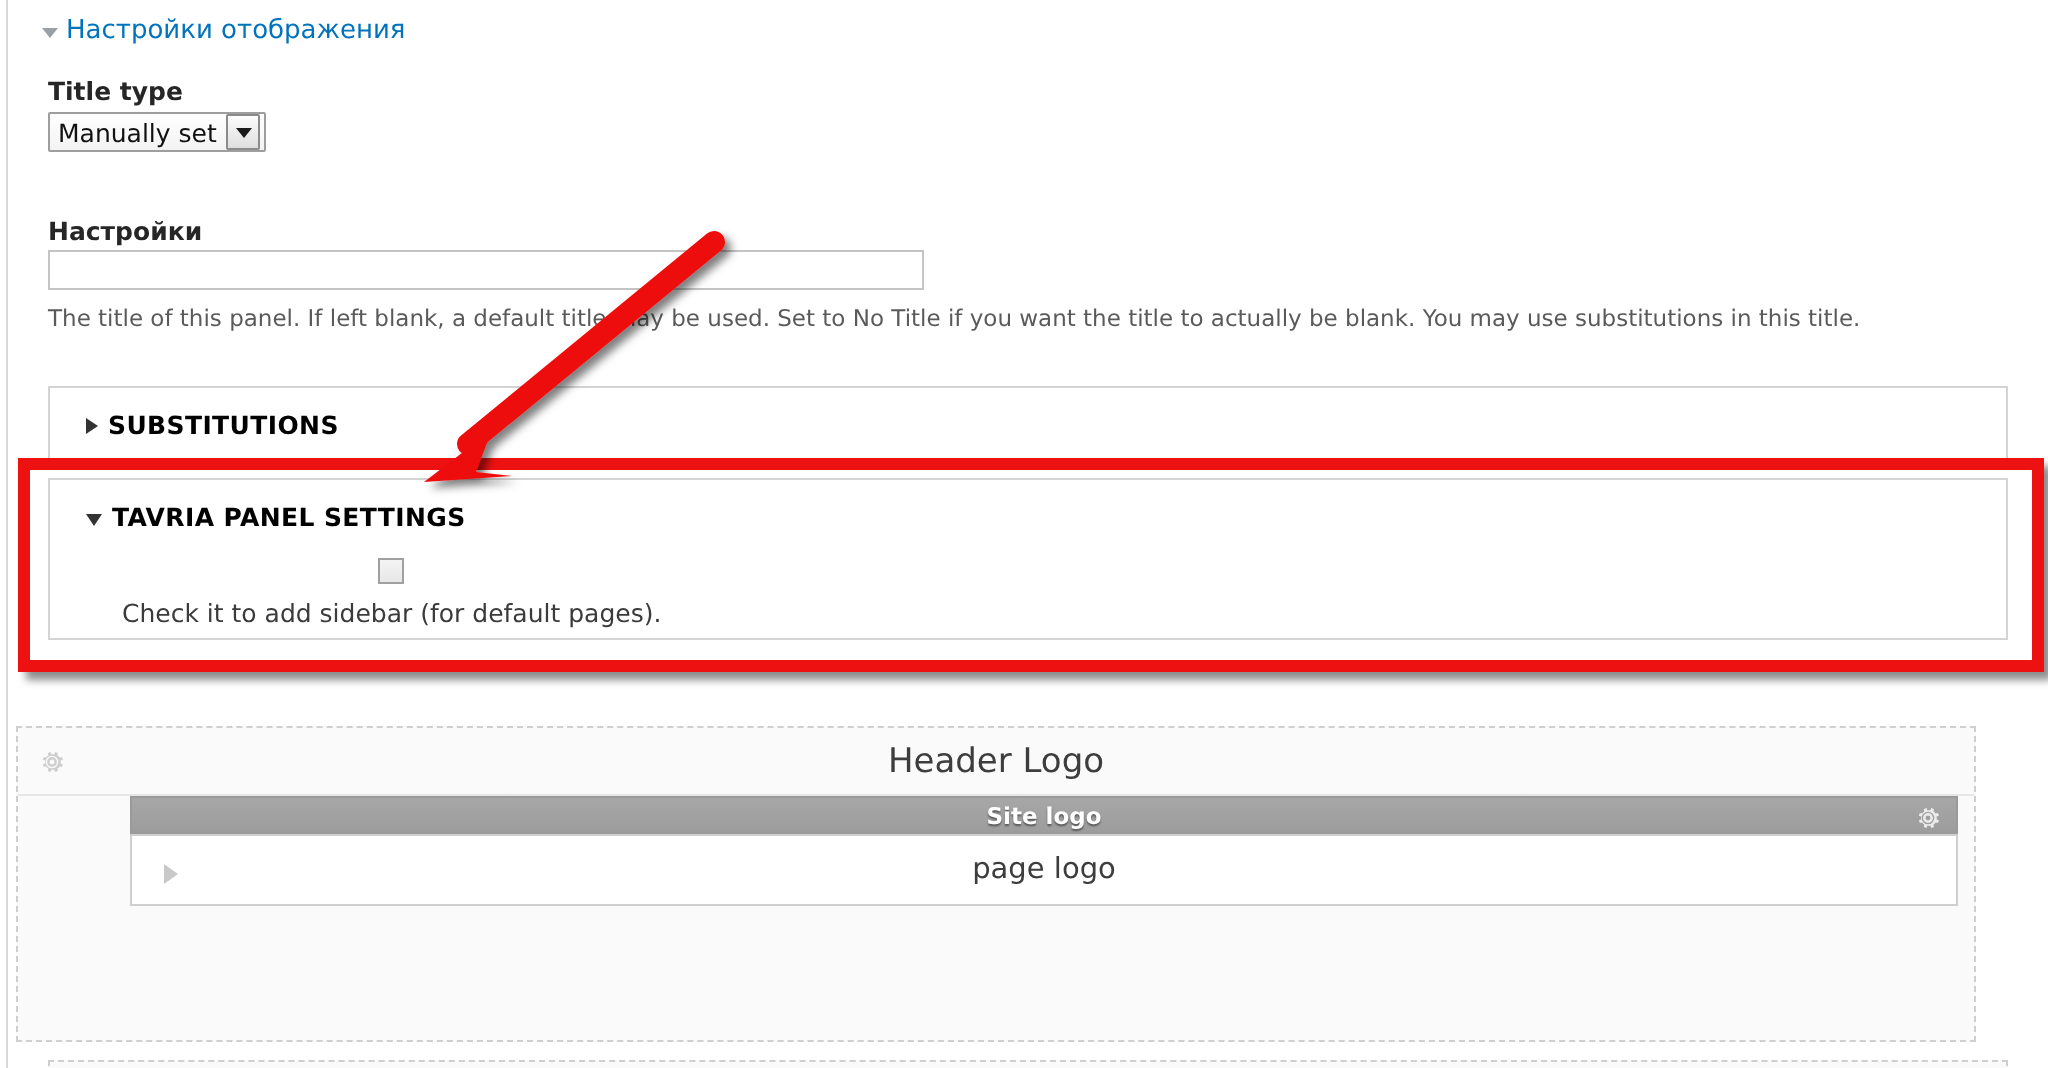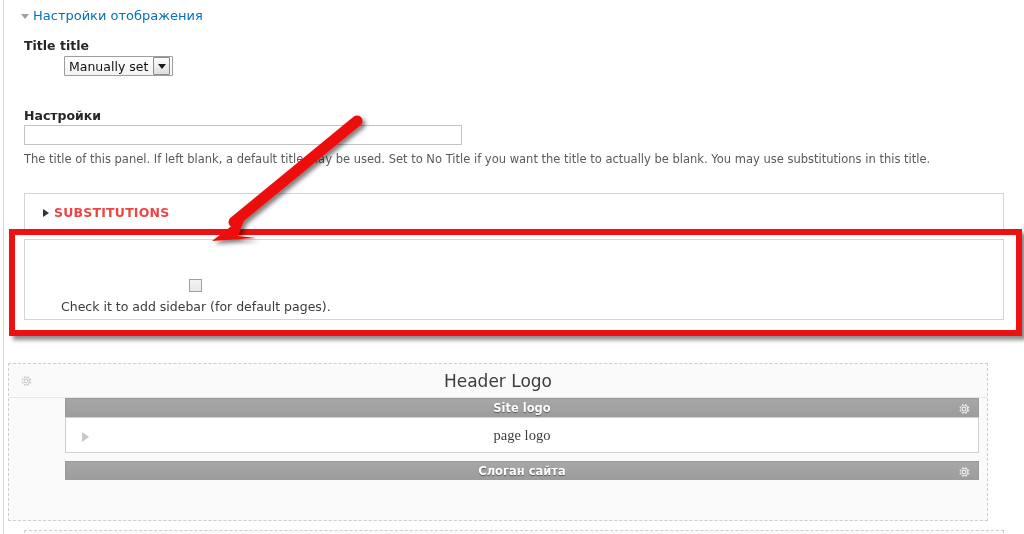--- a/index.html
+++ b/index.html
@@ -67,21 +67,20 @@
     display: inline-flex;
     align-items: center;
     border: 1px solid #9e9e9e;
     border-radius: 1px;
     background: linear-gradient(#ffffff, #f3f3f3);
     padding: 0 0 0 4px;
     font-size: 12.5px;
     color: #111;
     cursor: pointer;
     user-select: none;
-    margin-left: 40px;
   }
   .select-box .sel-val { padding-right: 5px; white-space: nowrap; }
   .select-arrow {
     width: 15px;
     height: 16px;
     margin-right: 2px;
     border: 1px solid #8b8b8b;
     border-radius: 1px;
     background: linear-gradient(#fdfdfd, #dedede);
     display: flex;
@@ -132,21 +131,21 @@
   .legend {
     position: absolute;
     top: 11px; left: 18px;
     display: flex;
     align-items: center;
     gap: 5px;
     cursor: pointer;
     user-select: none;
   }
   .legend .txt {
-    color: #ef4444;
+    color: #000000;
     font-weight: bold;
     font-size: 12.5px;
     letter-spacing: .2px;
     text-transform: uppercase;
   }
   .tri-right-dark {
     width: 0; height: 0;
     border-top: 4px solid transparent;
     border-bottom: 4px solid transparent;
     border-left: 6px solid #333;
@@ -269,21 +268,20 @@
     background: #ffffff;
     border: 1px solid #cfcfcf;
     box-sizing: border-box;
     display: flex;
     align-items: center;
     justify-content: center;
   }
   .region-body .pane-text {
     font-size: 14.5px;
     color: #3d3d3d;
-    font-family: Liberation Serif, serif;
   }
   .tri-right-light {
     position: absolute;
     left: 16px; top: 14px;
     width: 0; height: 0;
     border-top: 5px solid transparent;
     border-bottom: 5px solid transparent;
     border-left: 7px solid #c8c8c8;
     cursor: pointer;
   }
@@ -301,40 +299,44 @@
 </head>
 <body>
 
 <div id="page">
 
   <div class="disp-settings">
     <span class="tri-down-gray"></span>
     <span class="lnk">Настройки отображения</span>
   </div>
 
-  <div class="form-label" id="lbl-title-type">Title title</div>
+  <div class="form-label" id="lbl-title-type">Title type</div>
   <div class="select-box" id="title-type-select">
     <span class="sel-val">Manually set</span>
     <span class="select-arrow">
         <i></i>
       </span>
   </div>
 
   <div class="form-label" id="lbl-zagolovok">Настройки</div>
   <input class="text-input" id="zagolovok-input" type="text" placeholder="" value="" style="">
   <div class="help-text">The title of this panel. If left blank, a default title may be used. Set to No Title if you want the title to actually be blank. You may use substitutions in this title.</div>
 
   <div class="fieldset" id="fs-substitutions">
     <div class="legend">
       <span class="tri-right-dark"></span>
       <span class="txt">SUBSTITUTIONS</span>
     </div>
   </div>
 
   <div class="fieldset" id="fs-tavria">
+    <div class="legend">
+      <span class="tri-down-dark"></span>
+      <span class="txt">TAVRIA PANEL SETTINGS</span>
+    </div>
     <div class="checkbox-row">
       <span class="cbox"></span>
       <span class="cb-label">Check it to add sidebar (for default pages).</span>
     </div>
   </div>
 
   <div id="red-box"></div>
 
   <svg id="red-arrow" viewBox="0 0 190 155">
     <defs>
@@ -367,25 +369,18 @@
       </div>
       <div class="region-body">
         <span class="tri-right-light"></span>
         <span class="pane-text">page logo</span>
       </div>
     </div>
 
     <div class="region-gap"></div>
 
     <div class="region">
-      <div class="region-head">
-        <span class="rh-title">Слоган сайта</span>
-        <svg class="gear" viewBox="0 0 16 16">
-          <path fill="#ffffff" d="M8 5.2a2.8 2.8 0 100 5.6 2.8 2.8 0 000-5.6zm0 4.2a1.4 1.4 0 110-2.8 1.4 1.4 0 010 2.8z"></path>
-          <path fill="#ffffff" d="M14.2 9.3l-1.3-.4a4.9 4.9 0 000-1.8l1.3-.4-.5-1.6-1.3.3a5 5 0 00-1.3-1.3l.3-1.3-1.6-.5-.4 1.3a4.9 4.9 0 00-1.8 0L7.2 2.3l-1.6.5.3 1.3a5 5 0 00-1.3 1.3l-1.3-.3-.5 1.6 1.3.4a4.9 4.9 0 000 1.8l-1.3.4.5 1.6 1.3-.3a5 5 0 001.3 1.3l-.3 1.3 1.6.5.4-1.3a4.9 4.9 0 001.8 0l.4 1.3 1.6-.5-.3-1.3a5 5 0 001.3-1.3l1.3.3.5-1.6zM8 11.6A3.6 3.6 0 118 4.4a3.6 3.6 0 010 7.2z"></path>
-        </svg>
-      </div>
     </div>
   </div>
 
   <div id="pane-outer-2"></div>
 
 </div>
 
 </body></html>

